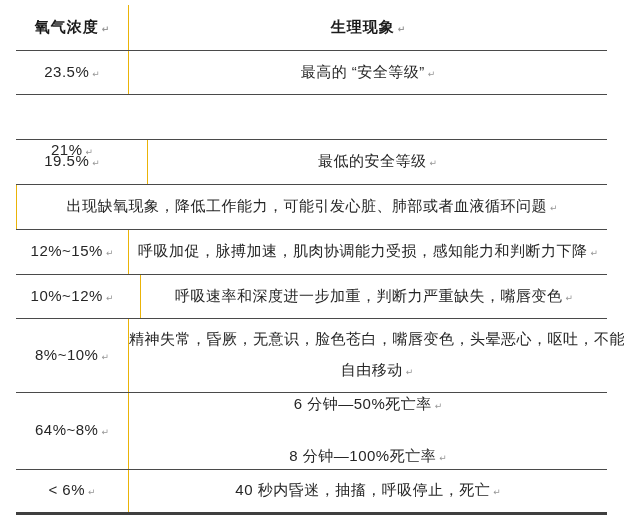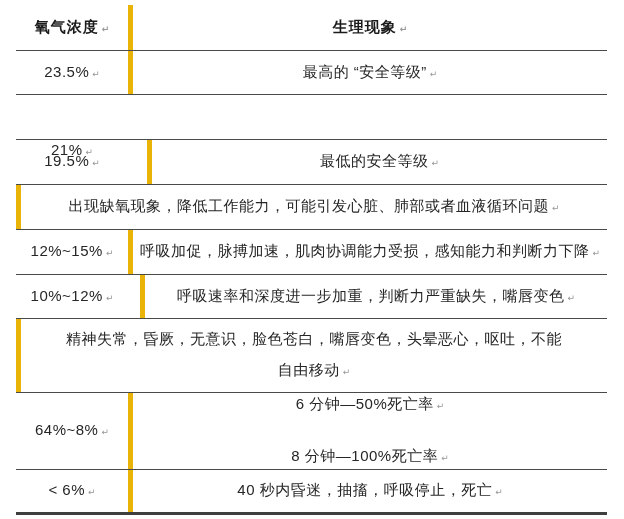--- a/index.html
+++ b/index.html
@@ -16,21 +16,21 @@
     text-align:right;
   }
   .row{display:flex;border-bottom:1px solid #4a4a4a;}
   .row.header{height:45px;}
   .row.last{border-bottom:none;}
   .col1{
     width:112px;flex:0 0 112px;
     display:flex;align-items:center;justify-content:center;
   }
   .col2{
-    flex:1;border-left:5px solid #eab308;
+    flex:1;border-left:1px solid #eab308;
     display:flex;flex-direction:column;align-items:center;justify-content:center;
   }
   .line{
     white-space:nowrap;font-size:15px;color:#262626;
     letter-spacing:0.5px;line-height:20px;
   }
   .header .line{font-weight:bold;color:#1b1b1b;letter-spacing:1px;}
   .wrap .line{line-height:31px;}
   .paras{gap:30px;}
   .pmark{
@@ -92,20 +92,23 @@
         </div>
         <div class="row" style="height: 43px; gap: 12px;">
           <div class="col1">
             <div class="line"><span>10%~12%</span><span class="pmark">↵</span></div>
           </div>
           <div class="col2">
             <div class="line"><span>呼吸速率和深度进一步加重，判断力严重缺失，嘴唇变色</span><span class="pmark">↵</span></div>
           </div>
         </div>
         <div class="row" style="height: 73px;">
+          <div class="col1">
+            <div class="line"><span>8%~10%</span><span class="pmark">↵</span></div>
+          </div>
           <div class="col2 wrap">
             <div class="line"><span>精神失常，昏厥，无意识，脸色苍白，嘴唇变色，头晕恶心，呕吐，不能</span></div>
             <div class="line"><span>自由移动</span><span class="pmark">↵</span></div>
           </div>
         </div>
         <div class="row" style="height: 76px;">
           <div class="col1">
             <div class="line"><span>64%~8%</span><span class="pmark">↵</span></div>
           </div>
           <div class="col2 paras">

